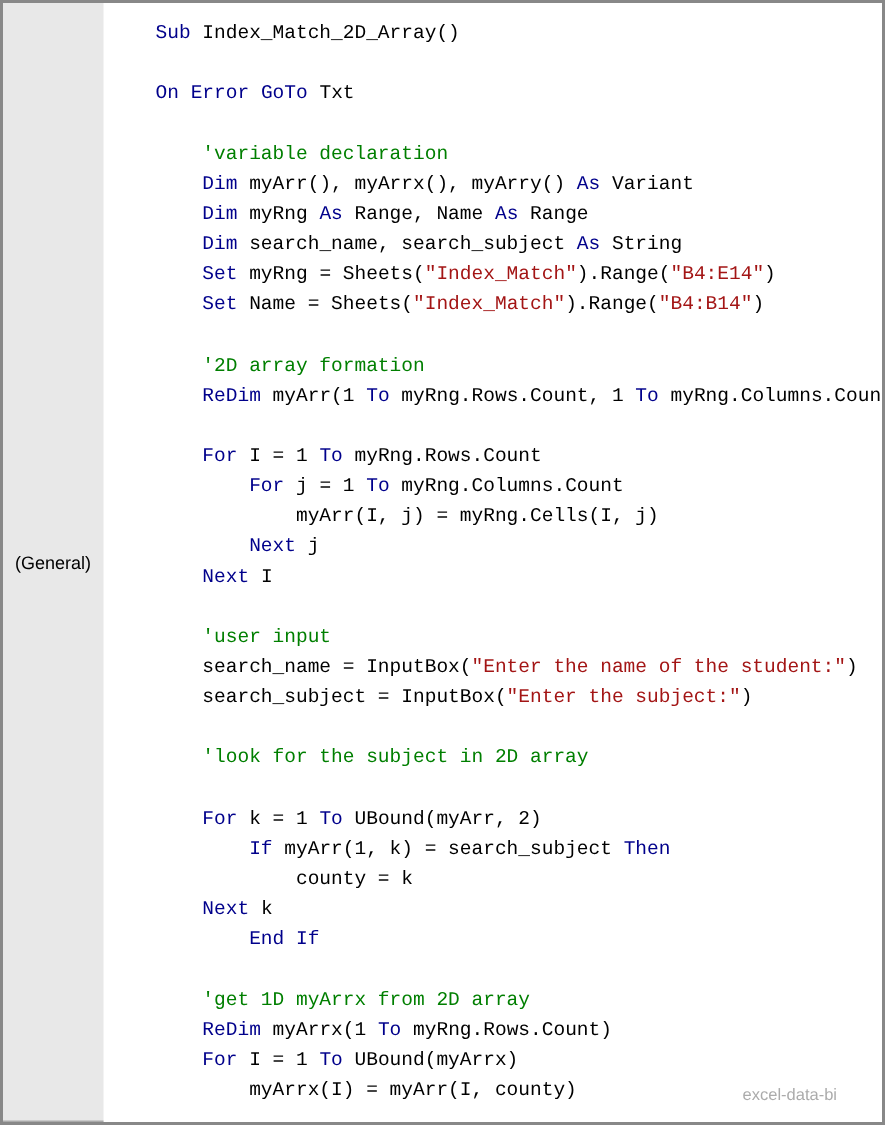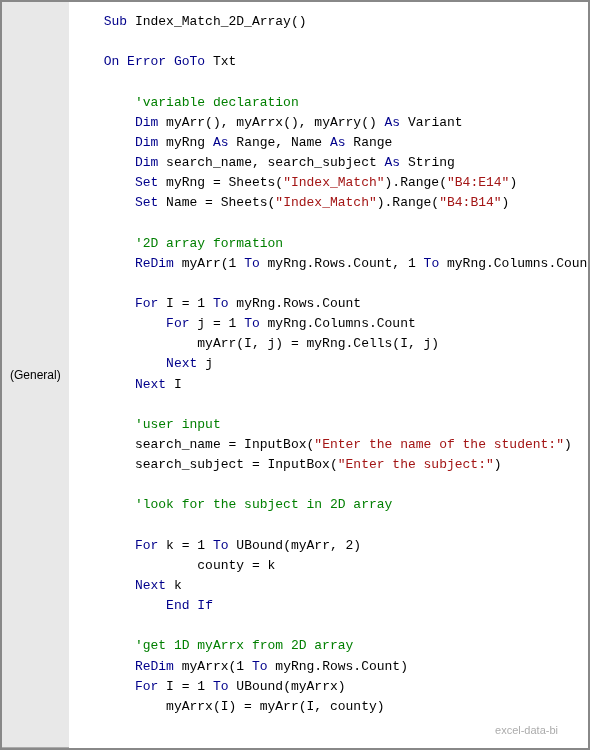--- a/index.html
+++ b/index.html
@@ -98,20 +98,21 @@
         <div class="line">        <span class="kw">Next</span> j</div>
         <div class="line">    <span class="kw">Next</span> I</div>
         <div class="line">&nbsp;</div>
         <div class="line"><span class="comment">    'user input</span></div>
         <div class="line">    search_name = InputBox(<span class="string">"Enter the name of the student:"</span>)</div>
         <div class="line">    search_subject = InputBox(<span class="string">"Enter the subject:"</span>)</div>
         <div class="line">&nbsp;</div>
         <div class="line"><span class="comment">    'look for the subject in 2D array</span></div>
         <div class="line">&nbsp;</div>
         <div class="line">    <span class="kw">For</span> k = 1 <span class="kw">To</span> UBound(myArr, 2)</div>
+        <div class="line">        <span class="kw">If</span> myArr(1, k) = search_subject <span class="kw">Then</span></div>
         <div class="line">            county = k</div>
         <div class="line">    <span class="kw">Next</span> k</div>
         <div class="line">        <span class="kw">End</span> <span class="kw">If</span></div>
         <div class="line">&nbsp;</div>
         <div class="line"><span class="comment">    'get 1D myArrx from 2D array</span></div>
         <div class="line">    <span class="kw">ReDim</span> myArrx(1 <span class="kw">To</span> myRng.Rows.Count)</div>
         <div class="line">    <span class="kw">For</span> I = 1 <span class="kw">To</span> UBound(myArrx)</div>
         <div class="line">        myArrx(I) = myArr(I, county)</div>
       </div>
     <div class="watermark">

